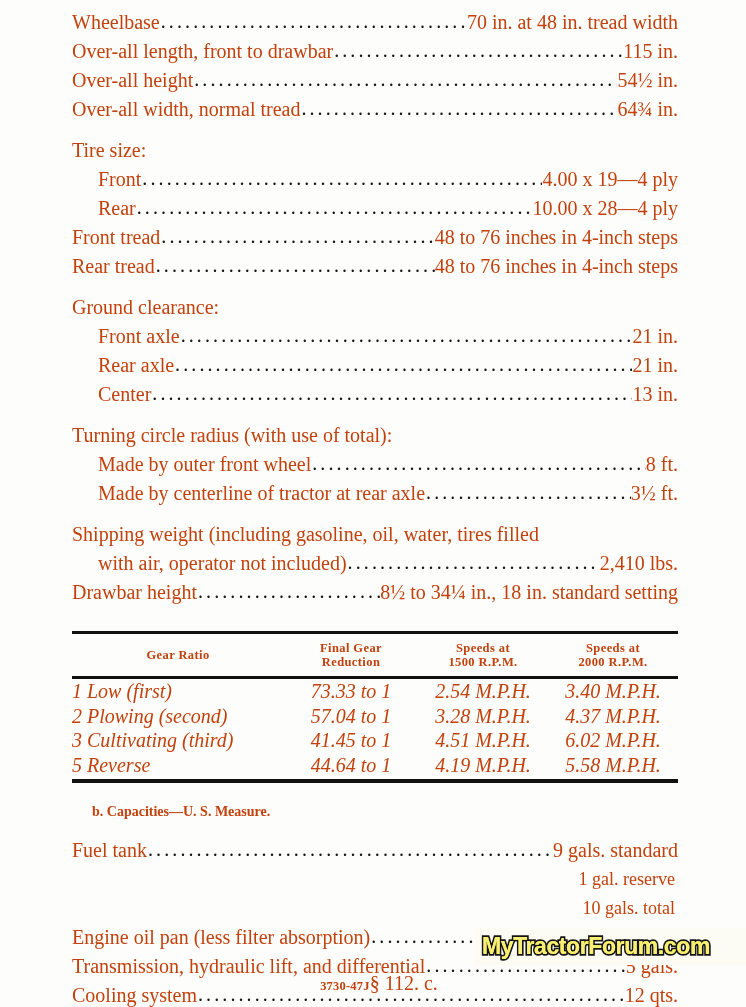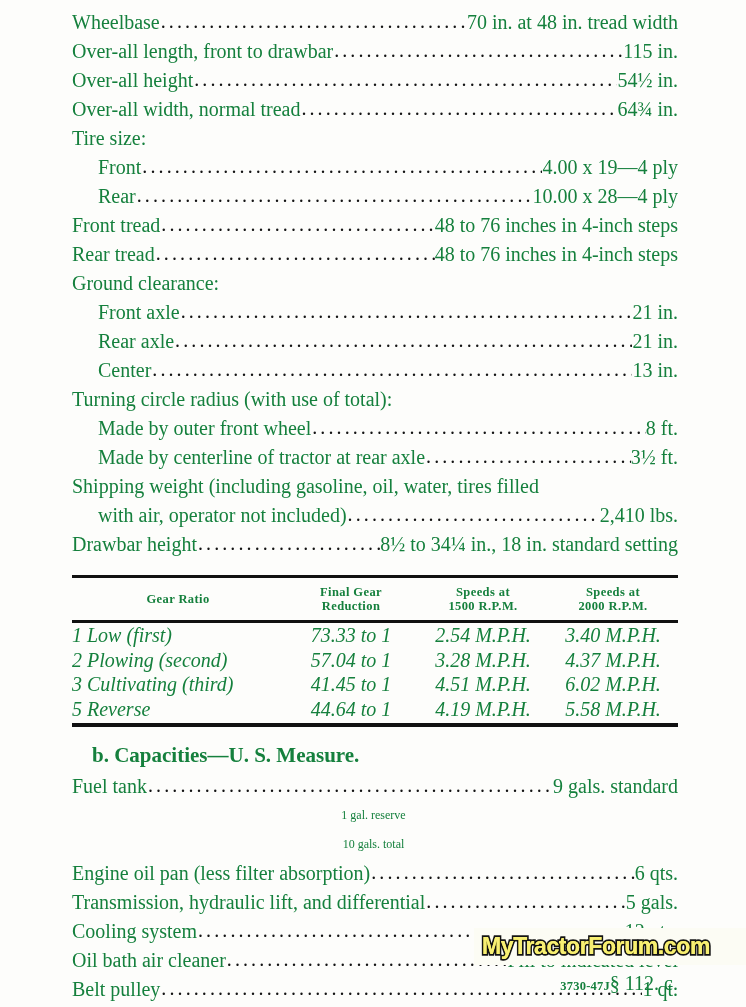--- a/index.html
+++ b/index.html
@@ -6,21 +6,21 @@
     margin: 0;
     padding: 0;
     background: #ffffff;
   }
   .page {
     position: relative;
     width: 746px;
     height: 1007px;
     background: #fdfdfb;
     font-family: "Liberation Serif", "DejaVu Serif", serif;
-    color: #15803d;
+    color: #c2410c;
     overflow: hidden;
   }
   .content {
     position: absolute;
     left: 72px;
     top: 8px;
     width: 606px;
   }
 
   
@@ -45,31 +45,32 @@
   .spec .dots::before {
     content: "........................................................................................................";
   }
   .indent1 { padding-left: 26px; }
   .indent-cont { padding-left: 26px; }
 
   .plain {
     font-size: 20px;
     line-height: 29px;
     white-space: nowrap;
+    margin-top: 12px;
   }
   .right-line {
-    font-size: 12px;
+    font-size: 18px;
     line-height: 29px;
-    text-align: center;
+    text-align: right;
     white-space: nowrap;
   }
 
   
   .table-wrap {
-    margin-top: 16px;
+    margin-top: 24px;
     width: 606px;
   }
   .rule-top {
     border-top: 3px solid #111;
     height: 0;
   }
   .rule-mid {
     border-top: 3px solid #111;
     height: 0;
   }
@@ -103,38 +104,38 @@
   .col-a { width: 212px; }
   .col-b { width: 134px; }
   .col-c { width: 130px; }
   .col-d { width: 130px; }
   td.c-gear { text-align: left; padding-left: 12px; }
   td.c-num  { text-align: center; padding-left: 12px; }
   .tbody-pad-top td { padding-top: 17px; }
 
   
   .sec-head {
-    font-size: 21px;
+    font-size: 14px;
     font-weight: bold;
     line-height: 29px;
     padding-left: 20px;
     margin-top: 14px;
-    margin-bottom: 2px;
+    margin-bottom: 10px;
     white-space: nowrap;
     font-family: Liberation Serif, serif;
   }
 
   
   .footer {
     position: absolute;
     left: 80px;
     right: 68px;
     bottom: 12px;
     display: flex;
-    justify-content: flex-end;
+    justify-content: center;
     align-items: baseline;
   }
   .footer .code {
     font-size: 12.5px;
     font-weight: bold;
     letter-spacing: 0.2px;
     font-family: "Liberation Serif", serif;
   }
   .footer .sect {
     font-size: 20px;

